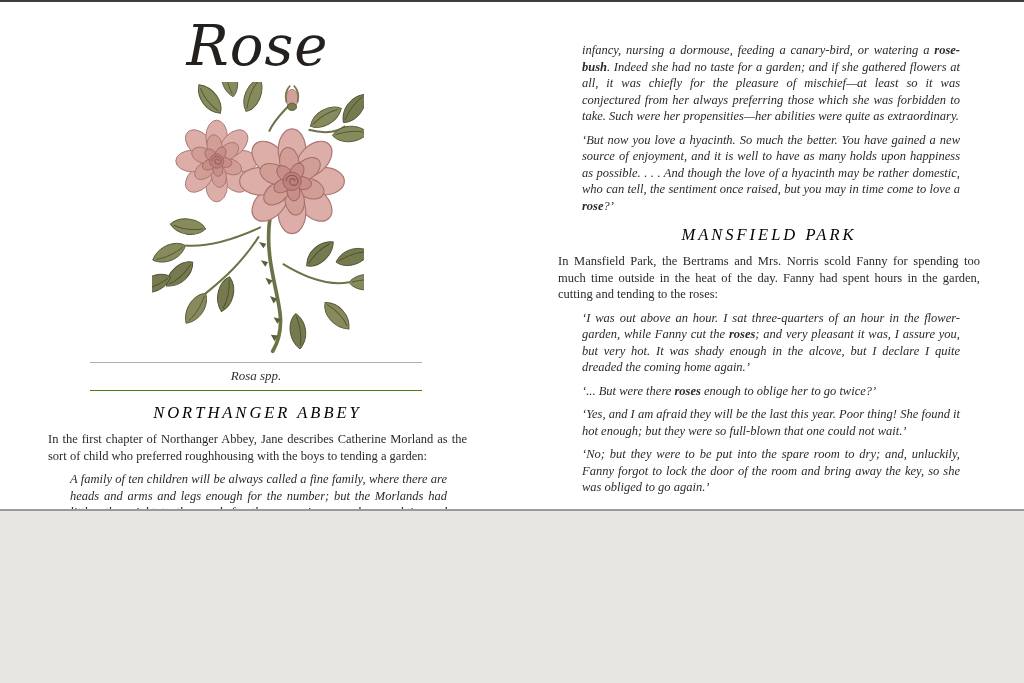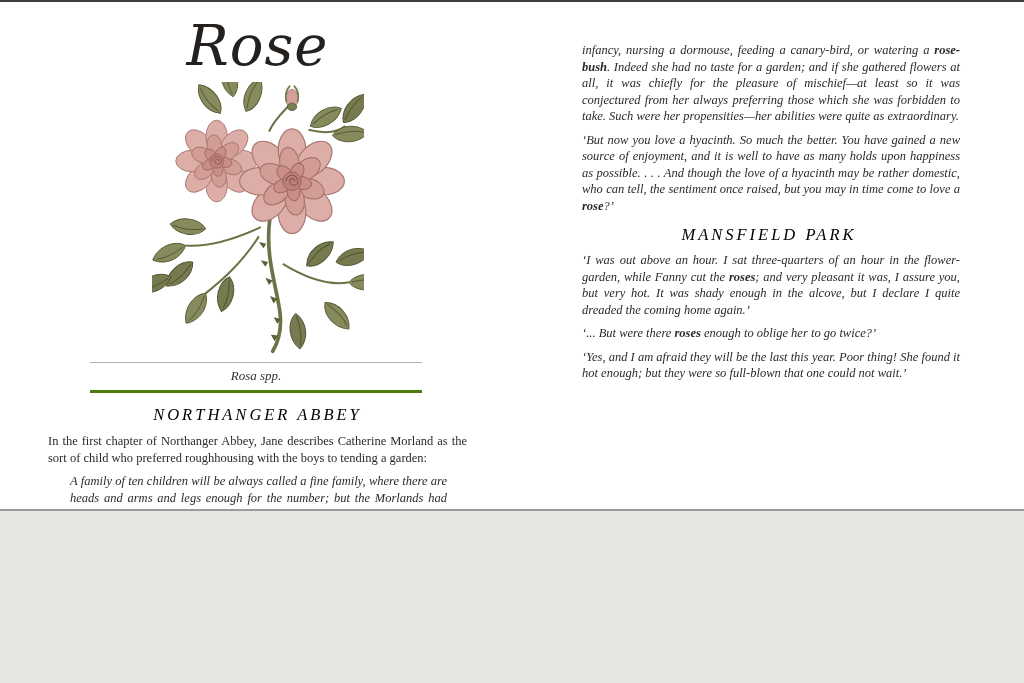--- a/index.html
+++ b/index.html
@@ -19,21 +19,21 @@
   .chapter-title {
     margin:18px 0 0; text-align:center;
     font-family:"DejaVu Serif", serif; font-style:italic; font-weight:400;
     font-size:56px; line-height:1.0; letter-spacing:1px; color:#23201d;
   }
   .illustration { height:272px; margin-top:8px; text-align:center; }
   .illustration svg { display:inline-block; }
 
   .caption-box {
     margin:8px 45px 0 42px; padding:5px 0 6px;
-    border-top:1px solid #b5b1a9; border-bottom:3px solid #4d7c0f;
+    border-top:1px solid #b5b1a9; border-bottom:1px solid #4d7c0f;
     text-align:center;
   }
   .caption { font-style:italic; font-size:13px; color:#34302c; }
 
   .section-heading {
     margin:12px 0 0; text-align:center;
     font-style:italic; font-weight:400;
     font-size:16.5px; letter-spacing:3px; color:#000000;
   }
   .page-right .section-heading { margin:11px 0 0; }
@@ -164,21 +164,23 @@
     <p class="quote">A family of ten children will be always called a fine family, where there are heads and arms and legs enough for the number; but the Morlands had little other right to the word, for they were in general very plain, and Catherine, for many years of her life, as plain as any. She had a thin awkward figure, a sallow skin without color, dark lank hair, and strong features—so much for her person; and not less unpropitious for heroism seemed her mind. She was fond of all boy's plays, and greatly preferred cricket not merely to dolls, but to the more heroic enjoyments of</p>
 
     <div class="folio">14</div>
   </div>
 
   <div class="page page-right">
     <p class="quote first">infancy, nursing a dormouse, feeding a canary-bird, or watering a <strong>rose-bush</strong>. Indeed she had no taste for a garden; and if she gathered flowers at all, it was chiefly for the pleasure of mischief—at least so it was conjectured from her always preferring those which she was forbidden to take. Such were her propensities—her abilities were quite as extraordinary.</p>
     <p class="quote">‘But now you love a hyacinth. So much the better. You have gained a new source of enjoyment, and it is well to have as many holds upon happiness as possible. . . . And though the love of a hyacinth may be rather domestic, who can tell, the sentiment once raised, but you may in time come to love a <strong>rose</strong>?’</p>
 
     <h2 class="section-heading">MANSFIELD PARK</h2>
+    <p class="body">In Mansfield Park, the Bertrams and Mrs. Norris scold Fanny for spending too much time outside in the heat of the day. Fanny had spent hours in the garden, cutting and tending to the roses:</p>
 
     <p class="quote">‘I was out above an hour. I sat three-quarters of an hour in the flower-garden, while Fanny cut the <strong>roses</strong>; and very pleasant it was, I assure you, but very hot. It was shady enough in the alcove, but I declare I quite dreaded the coming home again.’</p>
     <p class="quote">‘... But were there <strong>roses</strong> enough to oblige her to go twice?’</p>
     <p class="quote">‘Yes, and I am afraid they will be the last this year. Poor thing! She found it hot enough; but they were so full-blown that one could not wait.’</p>
+    <p class="quote">‘No; but they were to be put into the spare room to dry; and, unluckily, Fanny forgot to lock the door of the room and bring away the key, so she was obliged to go again.’</p>
 
   </div>
 
   <div class="edge-bottom"></div>
 </div>
 
 </body></html>

